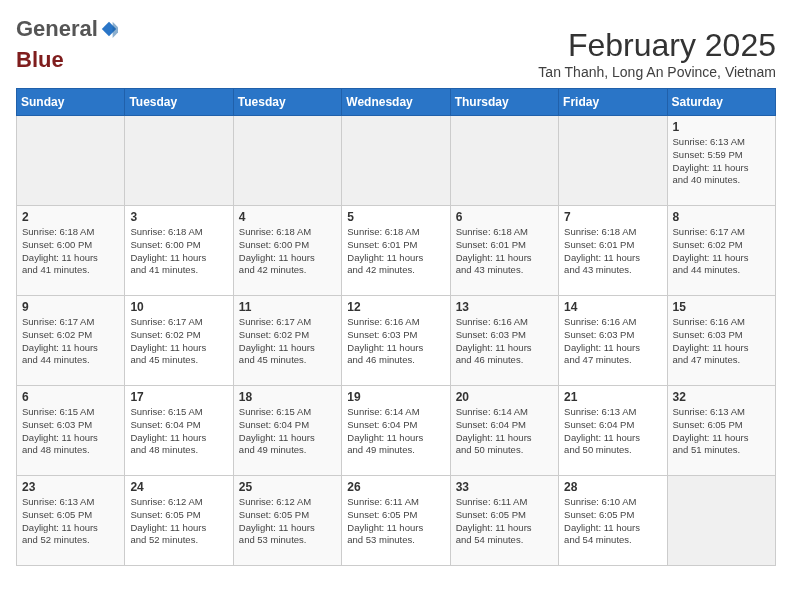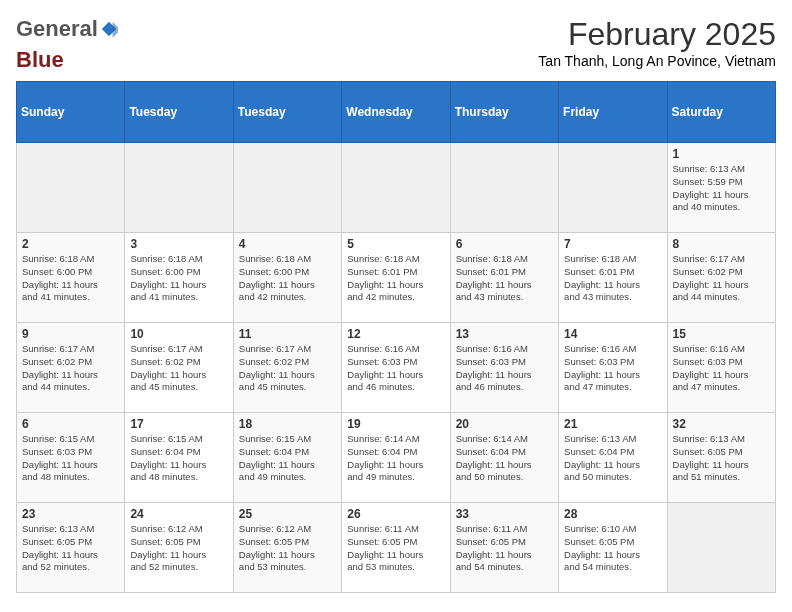--- a/index.html
+++ b/index.html
@@ -35,41 +35,42 @@
       color: #7f1d1d;
     }
     .logo-icon {
       width: 18px;
       height: 18px;
       margin-left: 2px;
       margin-right: 0;
     }
     .title-block {
       text-align: right;
+      margin-top: 11px;
     }
     .month-title {
       font-size: 32px;
       color: #333;
       font-weight: normal;
     }
     .subtitle {
       font-size: 14px;
-      color: #000000;
+      color: #404040;
     }
     .calendar {
       width: 100%;
       border-collapse: collapse;
       border: 1px solid #ccc;
     }
     .calendar th {
       background: #2a75c7;
       color: white;
       font-size: 12px;
       font-weight: bold;
-      padding: 23px 4px;
+      padding: 6px 4px;
       border: 1px solid #2060aa;
       text-align: left;
     }
     .calendar td {
       border: 1px solid #ccc;
       vertical-align: top;
       padding: 4px 5px;
       width: 108px;
       min-height: 80px;
       height: 90px;

